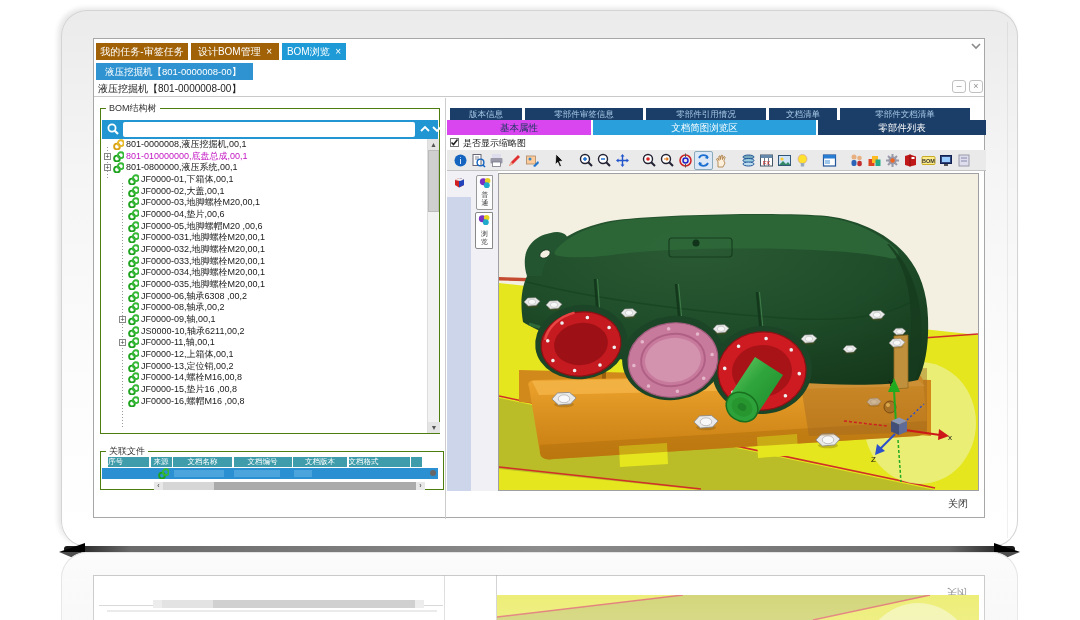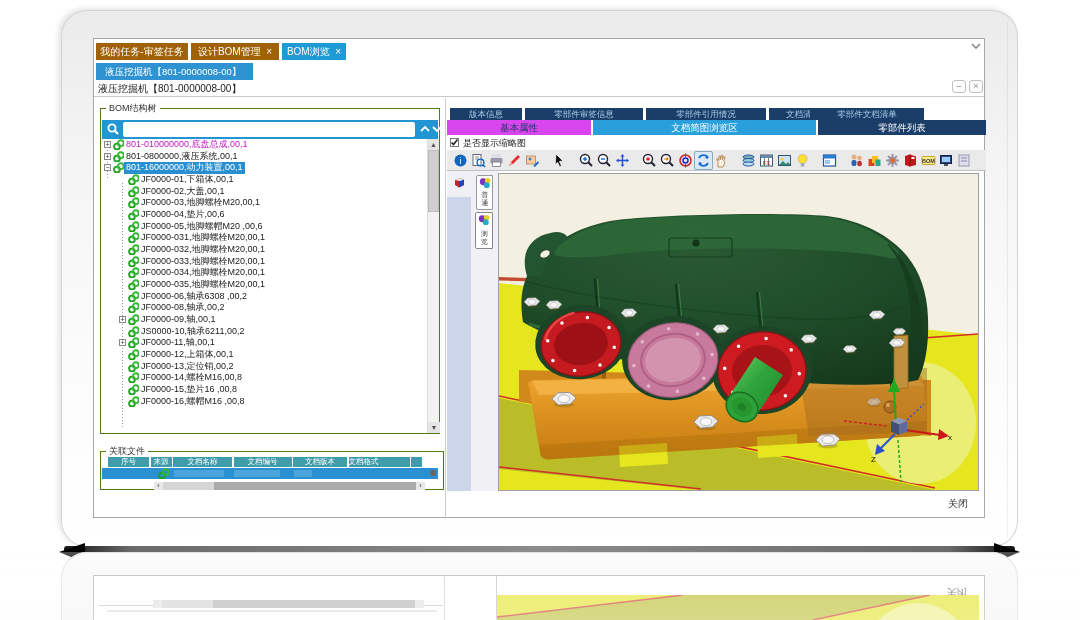--- a/index.html
+++ b/index.html
@@ -67,39 +67,38 @@
           <path d="M1,6 L5,2 L9,6" fill="none" stroke="#fff" stroke-width="1.8"></path>
         </svg>
       <svg class="ab" style="left:330px;top:5px" width="10" height="8" viewBox="0 0 10 8">
           <path d="M1,2 L5,6 L9,2" fill="none" stroke="#fff" stroke-width="1.8"></path>
         </svg>
     </div>
     <div class="ab" style="left:7px;top:100px;width:326px;height:294px;overflow:hidden">
       <div class="ab" style="left:6px;top:8px;width:1px;height:32px;background-image:repeating-linear-gradient(180deg,#999 0,#999 1px,transparent 1px,transparent 3px)"></div>
       <div class="ab" style="left:21px;top:44px;width:1px;height:245px;background-image:repeating-linear-gradient(180deg,#999 0,#999 1px,transparent 1px,transparent 3px)"></div>
       <div class="trow">
+          <svg class="lki" style="left:12px" width="11" height="11" viewBox="0 0 11 11">
+            <use href="#lnky"></use>
+          </svg>
+          <span class="ttx" style="left:25px">801-0000008,液压挖掘机,00,1</span>
+        </div>
+      <div class="trow">
           <span class="exp" style="left:3px">+</span>
           <svg class="lki" style="left:12px" width="11" height="11" viewBox="0 0 11 11">
             <use href="#lnk"></use>
           </svg>
           <span class="ttx mag" style="left:25px">801-010000000,底盘总成,00,1</span>
         </div>
       <div class="trow">
           <span class="exp" style="left:3px">+</span>
           <svg class="lki" style="left:12px" width="11" height="11" viewBox="0 0 11 11">
             <use href="#lnk"></use>
           </svg>
           <span class="ttx" style="left:25px">801-0800000,液压系统,00,1</span>
-        </div>
-      <div class="trow">
-          <span class="exp" style="left:3px">−</span>
-          <svg class="lki" style="left:12px" width="11" height="11" viewBox="0 0 11 11">
-            <use href="#lnk"></use>
-          </svg>
-          <span class="ttx tsel" style="left:25px">801-16000000,动力装置,00,1</span>
         </div>
       <div class="trow">
           <svg class="lki" style="left:27px" width="11" height="11" viewBox="0 0 11 11">
             <use href="#lnk"></use>
           </svg>
           <span class="ttx" style="left:40px">JF0000-01,下箱体,00,1</span>
         </div>
       <div class="trow">
           <svg class="lki" style="left:27px" width="11" height="11" viewBox="0 0 11 11">
             <use href="#lnk"></use>
@@ -219,21 +218,21 @@
     </div>
     <div class="ab" style="left:333px;top:100px;width:12px;height:294px;background:#f2f2f2;border-left:1px solid #ddd">
       <div style="height:11px;background:#e4e4e4;color:#555;font-size:7px;text-align:center;line-height:11px">▲</div>
       <div style="height:62px;background:#cfcfcf;border:1px solid #bbb"></div>
       <div class="ab" style="left:0;bottom:0;width:12px;height:11px;background:#e4e4e4;color:#555;font-size:7px;text-align:center;line-height:11px">▼</div>
     </div>
     <div class="gbox" style="left:6px;top:412px;width:344px;height:39px">
         <span class="glabel">关联文件</span>
       </div>
     <div class="ab" style="left:14px;top:418px;width:308px;height:10px">
-        <div class="ab" style="left:0px;top:0;width:41px;height:10px;background:#3f9dab;color:#fff;font-size:7.5px;line-height:10px;text-align:center;overflow:hidden">序号</div>
+        <div class="ab" style="left:0px;top:0;width:41px;height:10px;background:#3f9dab;color:#fff;font-size:7.5px;line-height:10px;overflow:hidden">序号</div>
         <div class="ab" style="left:42.5px;top:0;width:21px;height:10px;background:#3f9dab;color:#fff;font-size:7.5px;line-height:10px;text-align:center;overflow:hidden">来源</div>
         <div class="ab" style="left:65.0px;top:0;width:59px;height:10px;background:#3f9dab;color:#fff;font-size:7.5px;line-height:10px;text-align:center;overflow:hidden">文档名称</div>
         <div class="ab" style="left:125.5px;top:0;width:58px;height:10px;background:#3f9dab;color:#fff;font-size:7.5px;line-height:10px;text-align:center;overflow:hidden">文档编号</div>
         <div class="ab" style="left:185.0px;top:0;width:54px;height:10px;background:#3f9dab;color:#fff;font-size:7.5px;line-height:10px;text-align:center;overflow:hidden">文档版本</div>
         <div class="ab" style="left:240.5px;top:0;width:61px;height:10px;background:#3f9dab;color:#fff;font-size:7.5px;line-height:10px;text-align:left;overflow:hidden">文档格式</div>
         <div class="ab" style="left:303.0px;top:0;width:11px;height:10px;background:#3f9dab;color:#fff;font-size:7.5px;line-height:10px;text-align:center;overflow:hidden"></div>
       </div>
     <div class="ab" style="left:8px;top:429px;width:336px;height:11px;background:#2b90d1">
       <svg class="ab" style="left:56px;top:0px" width="11" height="11" viewBox="0 0 11 11">
           <use href="#lnk"></use>
@@ -246,21 +245,21 @@
     <div class="ab" style="left:60px;top:443px;width:271px;height:8px;background:#ababab">
       <div class="ab" style="left:0;top:0;width:9px;height:8px;background:#e8e8e8;color:#333;font-size:7px;line-height:8px;text-align:center">‹</div>
       <div class="ab" style="left:9px;top:0;width:51px;height:8px;background:#d6d6d6"></div>
       <div class="ab" style="right:0;top:0;width:9px;height:8px;background:#e8e8e8;color:#333;font-size:7px;line-height:8px;text-align:center">›</div>
     </div>
     <div class="ab" style="left:351px;top:59px;width:1px;height:421px;background:#ccc"></div>
     <div class="rtab1" style="left:356px;width:72px">版本信息</div>
     <div class="rtab1" style="left:431px;width:118px">零部件审签信息</div>
     <div class="rtab1" style="left:552px;width:120px">零部件引用情况</div>
     <div class="rtab1" style="left:675px;width:68px">文档清单</div>
-    <div class="rtab1" style="left:716px;width:114px">零部件文档清单</div>
+    <div class="rtab1" style="left:746px;width:130px">零部件文档清单</div>
     <div class="rtab2" style="left:353px;width:144px;background:#d946ef;color:#17365d">基本属性</div>
     <div class="rtab2" style="left:499px;width:223px;background:#29a0dc;color:#fff">文档简图浏览区</div>
     <div class="rtab2" style="left:724px;width:168px;background:#1b3e68;color:#fff">零部件列表</div>
     <div class="ab" style="left:356px;top:99px;width:9px;height:9px;border:1px solid #777;background:#fff">
       <svg width="9" height="9" viewBox="0 0 9 9" style="position:absolute;left:-1px;top:-1px">
           <path d="M1.5,4.5 L3.5,6.5 L7.5,1.5" fill="none" stroke="#222" stroke-width="1.6"></path>
         </svg>
     </div>
     <div class="ab" style="left:369px;top:98px;font-size:9px;color:#222;line-height:12px">是否显示缩略图</div>
     <div class="ab" style="left:353px;top:111px;width:539px;height:21px;background:#eaeaea;border-bottom:1px solid #c2c2c2">

